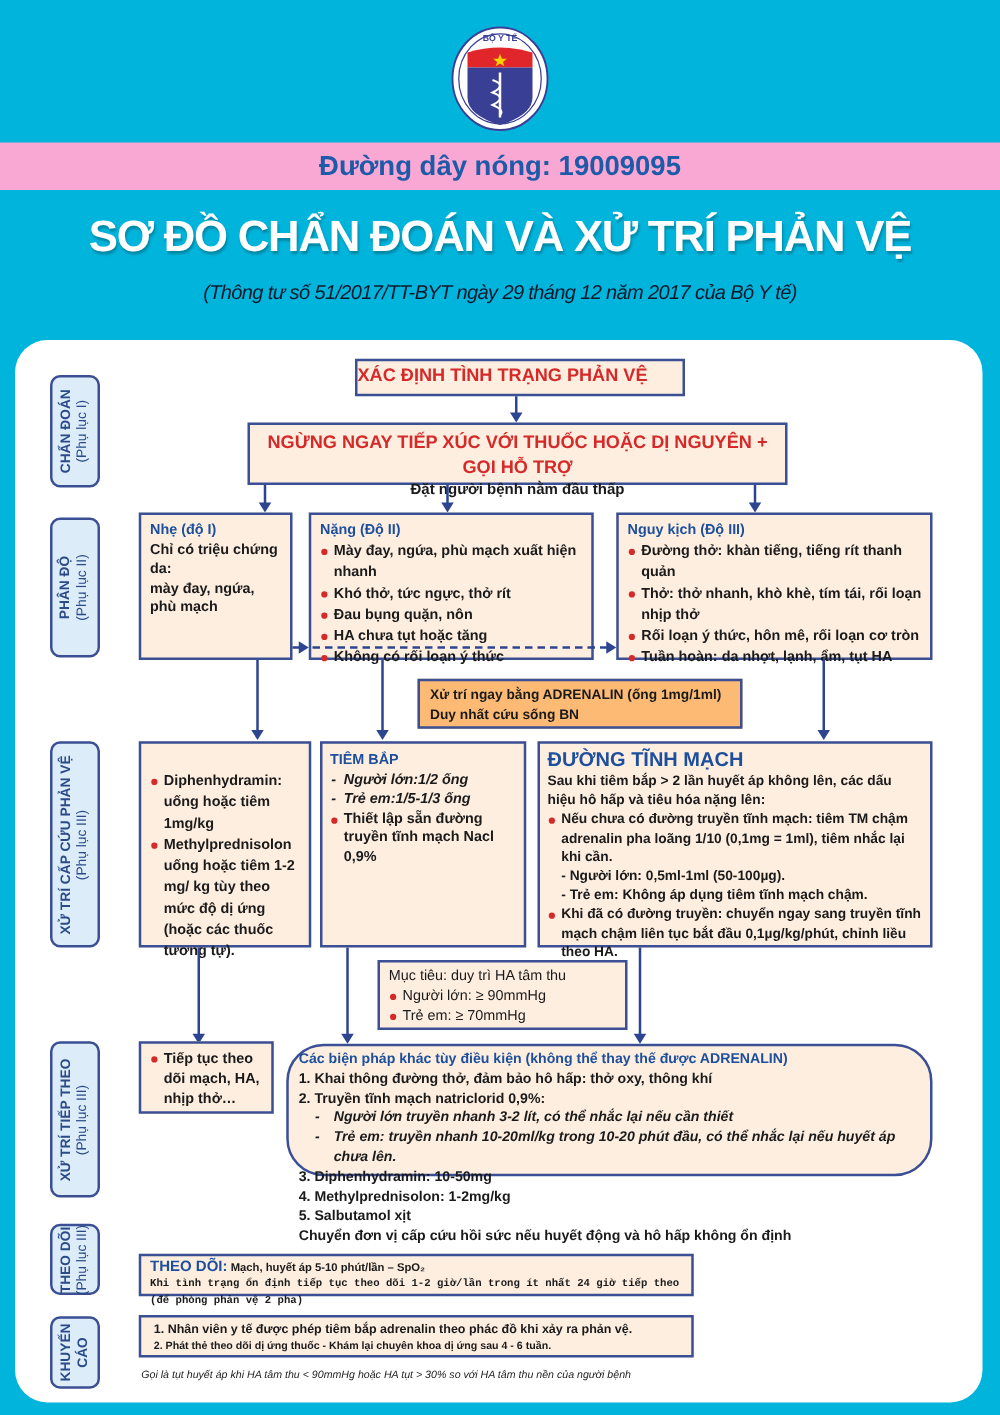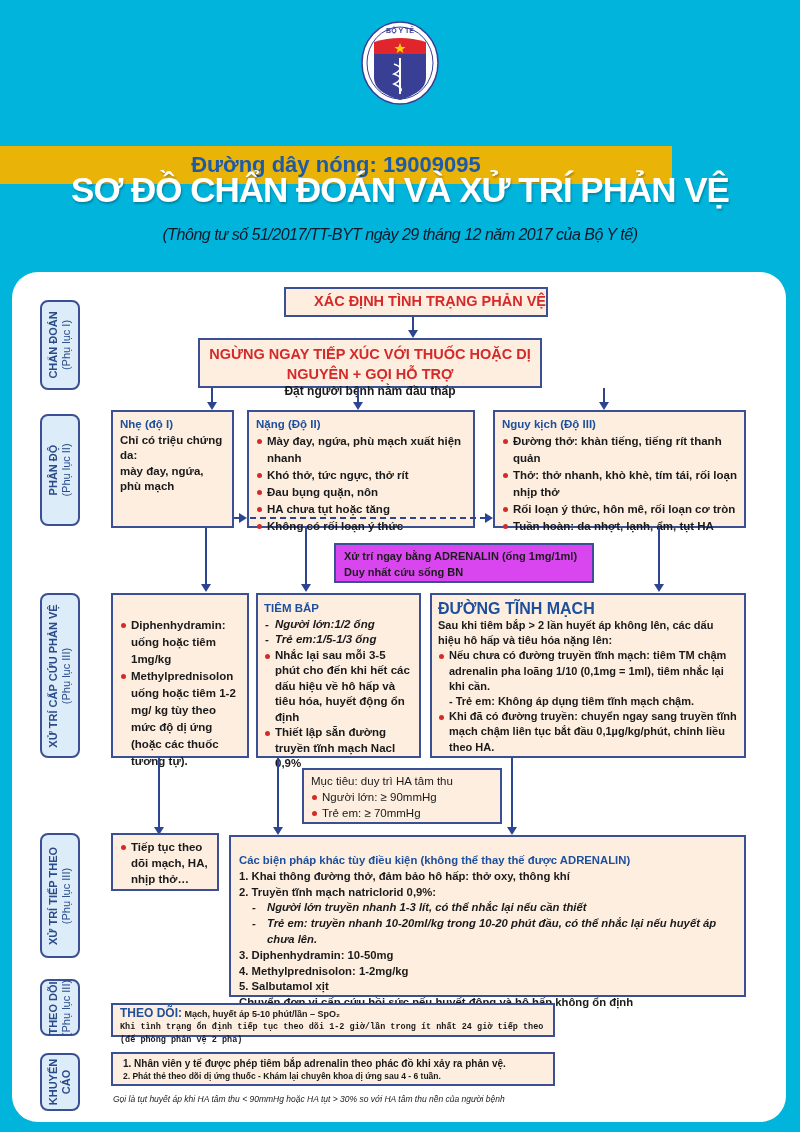--- a/index.html
+++ b/index.html
@@ -5,23 +5,23 @@
   * { box-sizing: border-box; margin: 0; padding: 0; }
   html, body { width: 800px; height: 1132px; overflow: hidden; }
   body {
     background: #00b4dc;
     font-family: "Liberation Sans", sans-serif;
     position: relative;
     color: #1a1a1a;
   }
   .logo { position: absolute; left: 360px; top: 20px; width: 80px; height: 85px; }
   .hotline-bar {
-    position: absolute; left: 0; top: 114px; width: 672px; height: 38px;
-    background: #eab308; text-align: center;
-    font-weight: bold; font-size: 22px; color: #1d5aa8; line-height: 38px; margin-top: 32px;
+    position: absolute; left: 0; top: 114px; width: 800px; height: 38px;
+    background: #f9a8d4; text-align: center;
+    font-weight: bold; font-size: 22px; color: #1d5aa8; line-height: 38px;
   }
   .main-title {
     position: absolute; left: 0; top: 170px; width: 800px; text-align: center;
     font-weight: bold; font-size: 35px; color: #ffffff; letter-spacing: -1px;
     text-shadow: 1px 2px 2px rgba(0,0,0,0.25);
   }
   .subtitle {
     position: absolute; left: 0; top: 226px; width: 800px; text-align: center;
     font-style: italic; font-size: 16px; color: #0f172a; letter-spacing: -0.5px;
   }
@@ -122,27 +122,27 @@
       <div style="font-weight:normal">(Phụ lục III)</div>
     </div>
 </div>
 <div class="side-label" style="top:1053px;height:58px;">
   <div class="inner">
       <div>KHUYẾN</div>
       <div>CÁO</div>
     </div>
 </div>
 
-<div class="box" style="left:284px;top:287px;width:264px;height:30px;display:flex;align-items:center;justify-content:flex-end;">
+<div class="box" style="left:284px;top:287px;width:264px;height:30px;display:flex;align-items:center;justify-content:flex-start;">
   <span class="red-title" style="font-size:14.5px;">XÁC ĐỊNH TÌNH TRẠNG PHẢN VỆ</span>
 </div>
 <div class="vline" style="left:412px;top:317px;height:14px;"></div>
 <div class="arrow-down" style="left:408px;top:330px;"></div>
 
-<div class="box" style="left:198px;top:338px;width:344px;height:50px;text-align:center;padding-top:4px;">
+<div class="box" style="left:198px;top:338px;width:432px;height:50px;text-align:center;padding-top:4px;">
   <div class="red-title" style="font-size:14.5px;line-height:20px;">NGỪNG NGAY TIẾP XÚC VỚI THUỐC HOẶC DỊ NGUYÊN + GỌI HỖ TRỢ</div>
   <div style="font-size:12px;font-weight:bold;">Đặt người bệnh nằm đầu thấp</div>
 </div>
 
 <div class="vline" style="left:211px;top:388px;height:15px;"></div>
 <div class="arrow-down" style="left:207px;top:402px;"></div>
 <div class="vline" style="left:357px;top:388px;height:15px;"></div>
 <div class="arrow-down" style="left:353px;top:402px;"></div>
 <div class="vline" style="left:603px;top:388px;height:15px;"></div>
 <div class="arrow-down" style="left:599px;top:402px;"></div>
@@ -180,50 +180,50 @@
 <div class="dashed" style="left:250px;top:517px;width:236px;"></div>
 <div class="arrow-right" style="left:485px;top:513px;"></div>
 
 <div class="vline" style="left:205px;top:528px;height:57px;"></div>
 <div class="arrow-down" style="left:201px;top:584px;"></div>
 <div class="vline" style="left:305px;top:528px;height:57px;"></div>
 <div class="arrow-down" style="left:301px;top:584px;"></div>
 <div class="vline" style="left:658px;top:528px;height:57px;"></div>
 <div class="arrow-down" style="left:654px;top:584px;"></div>
 
-<div class="box" style="left:334px;top:543px;width:260px;height:40px;padding:3px 8px;font-weight:bold;font-size:11px;line-height:16px;background:#d946ef;">
+<div class="box" style="left:334px;top:543px;width:260px;height:40px;padding:3px 8px;font-weight:bold;font-size:11px;line-height:16px;background:#fdba74;">
   <div>Xử trí ngay bằng ADRENALIN (ống 1mg/1ml)</div>
   <div>Duy nhất cứu sống BN</div>
 </div>
 
 <div class="box" style="left:111px;top:593px;width:138px;height:165px;padding:22px 7px 5px 7px;font-weight:bold;line-height:17px;">
   <ul class="bul">
     <li>Diphenhydramin: uống hoặc tiêm 1mg/kg</li>
     <li>Methylprednisolon uống hoặc tiêm 1-2 mg/ kg tùy theo mức độ dị ứng (hoặc các thuốc tương tự).</li>
   </ul>
 </div>
 
 <div class="box" style="left:256px;top:593px;width:165px;height:165px;padding:6px 6px;font-weight:bold;line-height:15.5px;">
   <div class="blue-head">TIÊM BẮP</div>
   <ul class="dash">
     <li>Người lớn:1/2 ống</li>
     <li>Trẻ em:1/5-1/3 ống</li>
   </ul>
   <ul class="bul">
-    <li>Nhắc lại sau mỗi 3-5 phút cho đến khi hết các dấu hiệu về hô hấp và tiêu hóa, huyết động ổn định</li>
     <li>Thiết lập sẵn đường truyền tĩnh mạch Nacl 0,9%</li>
   </ul>
 </div>
 
 <div class="box" style="left:430px;top:593px;width:316px;height:165px;padding:5px 6px;font-weight:bold;line-height:15.2px;font-size:11px;">
   <div class="blue-head" style="font-size:16px;line-height:18px;">ĐƯỜNG TĨNH MẠCH</div>
   <div>Sau khi tiêm bắp &gt; 2 lần huyết áp không lên, các dấu hiệu hô hấp và tiêu hóa nặng lên:</div>
   <ul class="bul">
     <li>
       <span>Nếu chưa có đường truyền tĩnh mạch: tiêm TM chậm adrenalin pha loãng 1/10 (0,1mg = 1ml), tiêm nhắc lại khi cần.</span>
+      <div>- Người lớn: 0,5ml-1ml (50-100µg).</div>
       <div>- Trẻ em: Không áp dụng tiêm tĩnh mạch chậm.</div>
     </li>
     <li>Khi đã có đường truyền: chuyển ngay sang truyền tĩnh mạch chậm liên tục bắt đầu 0,1µg/kg/phút, chỉnh liều theo HA.</li>
   </ul>
 </div>
 
 <div class="vline" style="left:158px;top:758px;height:70px;"></div>
 <div class="arrow-down" style="left:154px;top:827px;"></div>
 <div class="vline" style="left:277px;top:758px;height:70px;"></div>
 <div class="arrow-down" style="left:273px;top:827px;"></div>
@@ -237,26 +237,26 @@
     <li>Trẻ em: ≥ 70mmHg</li>
   </ul>
 </div>
 
 <div class="box" style="left:111px;top:833px;width:108px;height:58px;padding:4px 7px;font-weight:bold;line-height:16px;">
   <ul class="bul">
     <li>Tiếp tục theo dõi mạch, HA, nhịp thở…</li>
   </ul>
 </div>
 
-<div class="box" style="left:229px;top:835px;width:517px;height:162px;padding:16px 8px;font-weight:bold;line-height:15.8px;font-size:11.3px;">
+<div class="box" style="left:229px;top:835px;width:517px;height:106px;padding:3px 8px;font-weight:bold;line-height:15.8px;font-size:11.3px;border-radius:30px;">
   <div class="blue-head">Các biện pháp khác tùy điều kiện (không thể thay thế được ADRENALIN)</div>
   <div>1. Khai thông đường thở, đảm bảo hô hấp: thở oxy, thông khí</div>
   <div>2. Truyền tĩnh mạch natriclorid 0,9%:</div>
   <ul class="dash" style="padding-left:12px;">
-    <li style="padding-left:16px;">Người lớn truyền nhanh 1-3 lít, có thể nhắc lại nếu cần thiết</li>
+    <li style="padding-left:16px;">Người lớn truyền nhanh 3-2 lít, có thể nhắc lại nếu cần thiết</li>
     <li style="padding-left:16px;">Trẻ em: truyền nhanh 10-20ml/kg trong 10-20 phút đầu, có thể nhắc lại nếu huyết áp chưa lên.</li>
   </ul>
   <div>3. Diphenhydramin: 10-50mg</div>
   <div>4. Methylprednisolon: 1-2mg/kg</div>
   <div>5. Salbutamol xịt</div>
   <div>Chuyển đơn vị cấp cứu hồi sức nếu huyết động và hô hấp không ổn định</div>
 </div>
 
 <div class="box" style="left:111px;top:1003px;width:444px;height:34px;padding:2px 7px;font-weight:bold;">
   <div class="small" style="font-size:9px;">

